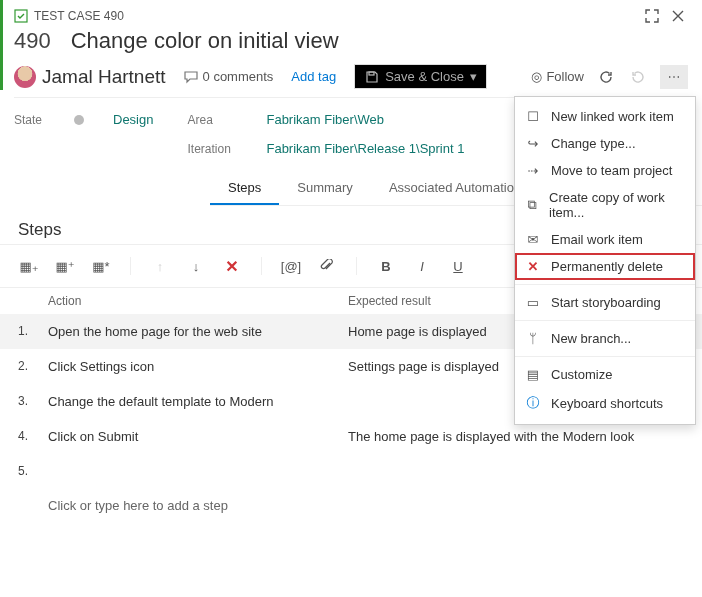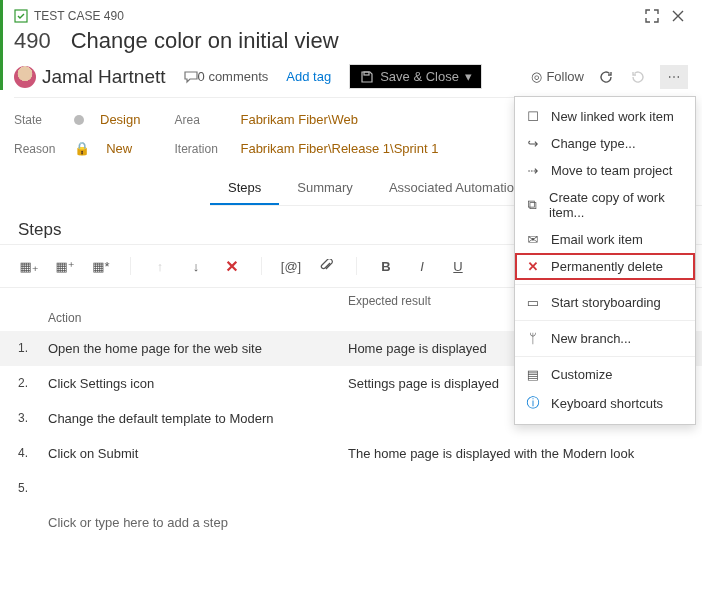--- a/index.html
+++ b/index.html
@@ -53,21 +53,21 @@
     margin-top: 10px;
     border-bottom: 1px solid #eee;
     padding-bottom: 8px;
   }
   .avatar {
     width: 22px; height: 22px; border-radius: 50%;
     background: radial-gradient(circle at 50% 35%, #e8c9a8 40%, #c57 42%);
     display: inline-block;
   }
   .user-name { font-size: 19px; }
-  .comments { display: flex; align-items: center; color: #555; }
+  .comments { display: flex; align-items: center; gap: 5px; color: #555; }
   .add-tag { color: #0078d4; cursor: pointer; }
   .btn-save {
     padding: 4px 10px;
     background: #000000;
     color: #aaa;
     border: 1px solid #ddd;
     display: inline-flex;
     align-items: center;
     gap: 6px;
   }
@@ -87,21 +87,21 @@
     display: flex;
     gap: 34px;
     padding: 14px 14px 0 14px;
   }
   .field-col { display: flex; flex-direction: column; gap: 14px; }
   .field-row { display: flex; align-items: center; gap: 10px; }
   .flabel { width: 50px; color: #777; font-size: 12px; }
   .flabel2 { width: 56px; color: #777; font-size: 12px; }
   .state-dot { width: 10px; height: 10px; border-radius: 50%; background: #bbb; display: inline-block; margin-right: 6px; }
   .lock-ico { color: #999; margin-right: 6px; }
-  .fval { color: #a16207; }
+  .fval { color: #0f766e; margin-left: 13px; }
   .tabs {
     display: flex;
     margin: 16px 0 0 210px;
     border-bottom: 1px solid #eee;
   }
   .tab { padding: 8px 18px; color: #666; cursor: pointer; }
   .tab.active { color: #222; border-bottom: 2px solid #0078d4; }
   .section-title {
     font-size: 17px; padding: 14px 18px 4px 18px;
     border-bottom: 1px solid #eee;
@@ -116,21 +116,21 @@
     display: inline-flex; align-items: center; justify-content: center;
     color: #555; cursor: pointer;
   }
   .toolbar .tbtn.disabled { color: #ccc; }
   .toolbar .tbtn.red { color: #d13438; font-weight: bold; font-size: 16px; }
   .toolbar .sep { width: 1px; height: 18px; background: #eee; margin: 0 4px; }
   .steps-head {
     display: flex; padding: 6px 18px; color: #666; font-size: 12px;
   }
   .col-num { width: 30px; }
-  .col-act { width: 300px; margin-top: 17px; }
+  .col-act { width: 300px; }
   .col-exp { flex: 1; }
   .step-row {
     display: flex; padding: 10px 18px; align-items: flex-start;
   }
   .step-row.sel { background: #f3f3f3; }
   .step-num { width: 30px; color: #444; font-size: 12px; }
   .step-act { width: 300px; }
   .step-exp { flex: 1; }
   .placeholder { color: #666; }
   .context-menu {
@@ -234,25 +234,20 @@
     </span>
   </div>
 </div>
 
 <div class="fields">
   <div class="field-col">
     <div class="field-row">
       <span class="flabel">State</span>
       <span class="state-dot"></span>
       <span class="fval">Design</span>
-    </div>
-    <div class="field-row">
-      <span class="flabel">Reason</span>
-      <span class="lock-ico">🔒</span>
-      <span class="fval">New</span>
     </div>
   </div>
   <div class="field-col">
     <div class="field-row">
       <span class="flabel2">Area</span>
       <span class="fval">Fabrikam Fiber\Web</span>
     </div>
     <div class="field-row">
       <span class="flabel2">Iteration</span>
       <span class="fval">Fabrikam Fiber\Release 1\Sprint 1</span>

